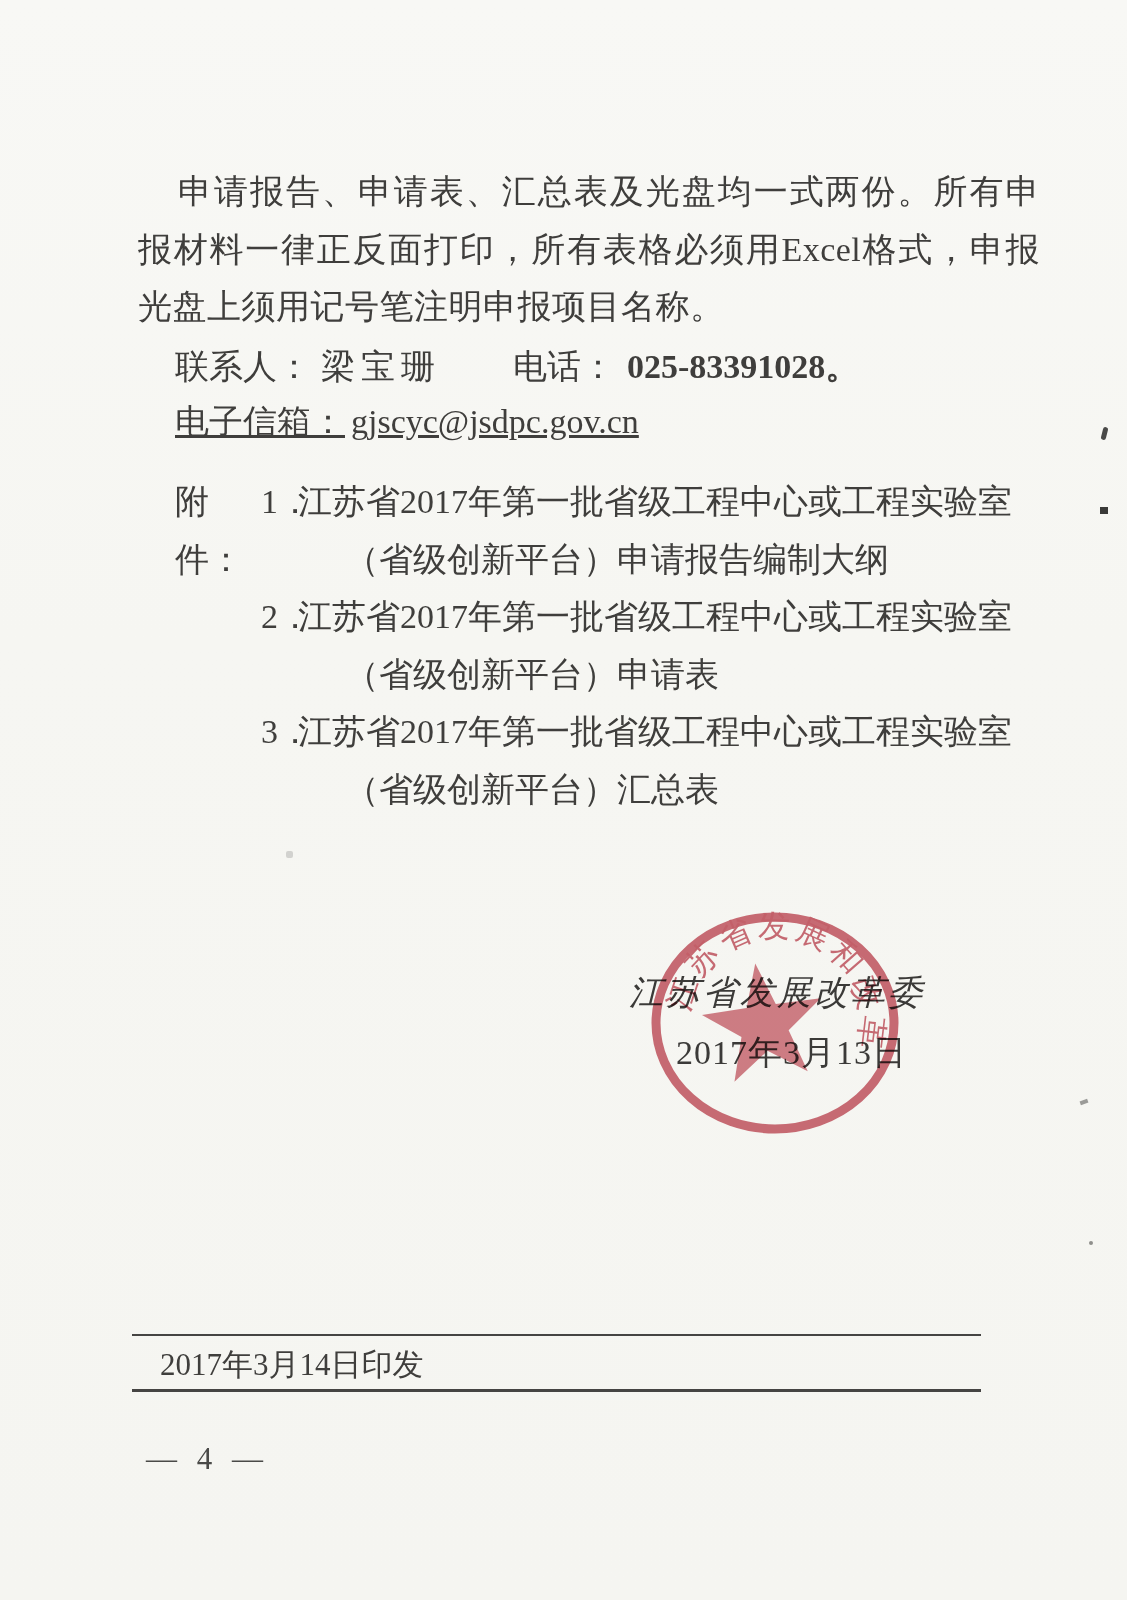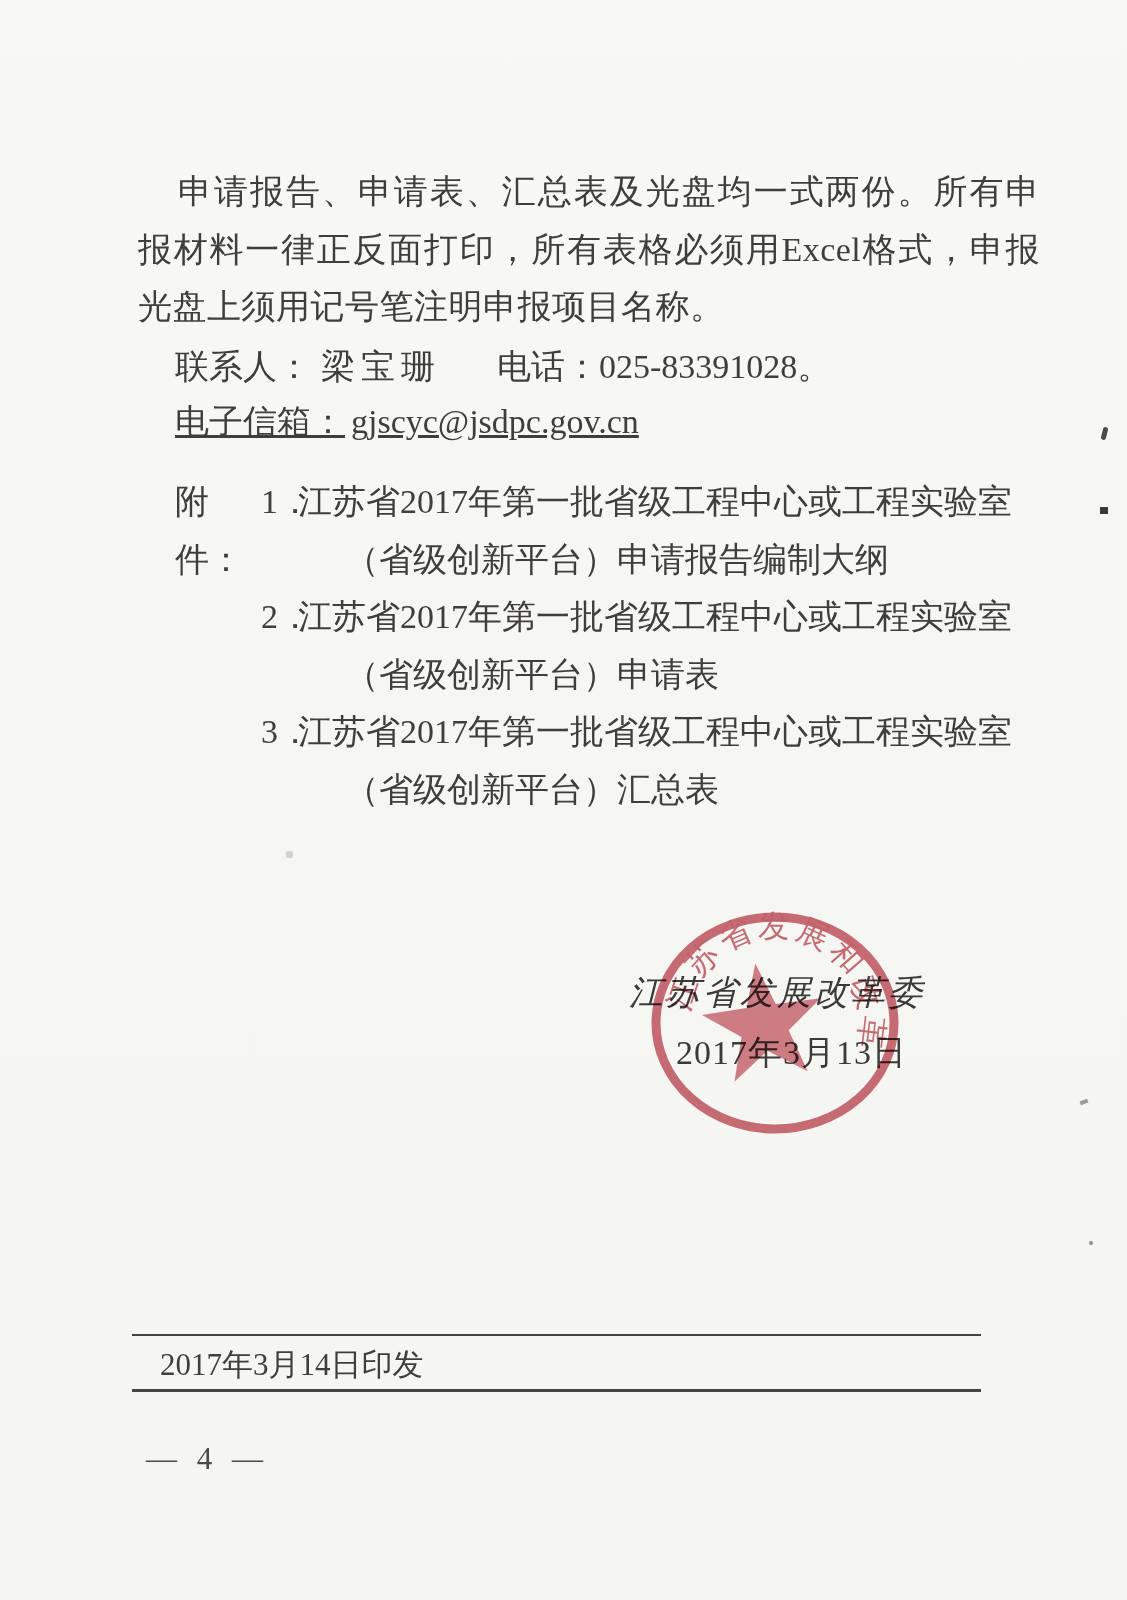--- a/index.html
+++ b/index.html
@@ -13,22 +13,22 @@
     color:#3f3e3c;
   }
   .para{
     position:absolute;left:138px;top:163px;width:902px;
     font-size:34px;line-height:57.5px;
     text-align:justify;text-justify:inter-ideograph;
     text-indent:40px;letter-spacing:0.5px;
   }
   .line{position:absolute;font-size:34px;line-height:57.5px;white-space:nowrap;}
   .contact{left:175px;top:338px;}
-  .contact .name{margin-left:10px;margin-right:56px;letter-spacing:6px;}
-  .contact .phone{}
+  .contact .name{margin-left:10px;margin-right:72px;letter-spacing:6px;}
+  .contact .phone{margin-left:12px;font-weight:bold;}
   .email{left:175px;top:393px;text-decoration:underline;}
   .email .addr{margin-left:6px;}
   .attachments{
     position:absolute;left:175px;top:473px;
     display:flex;font-size:34px;line-height:57.5px;
   }
   .attach-label{width:86px;flex:none;}
   .attach-item .l1{display:flex;white-space:nowrap;}
   .attach-item .no{display:inline-block;width:37px;flex:none;}
   .attach-item .l2{padding-left:84px;white-space:nowrap;}

